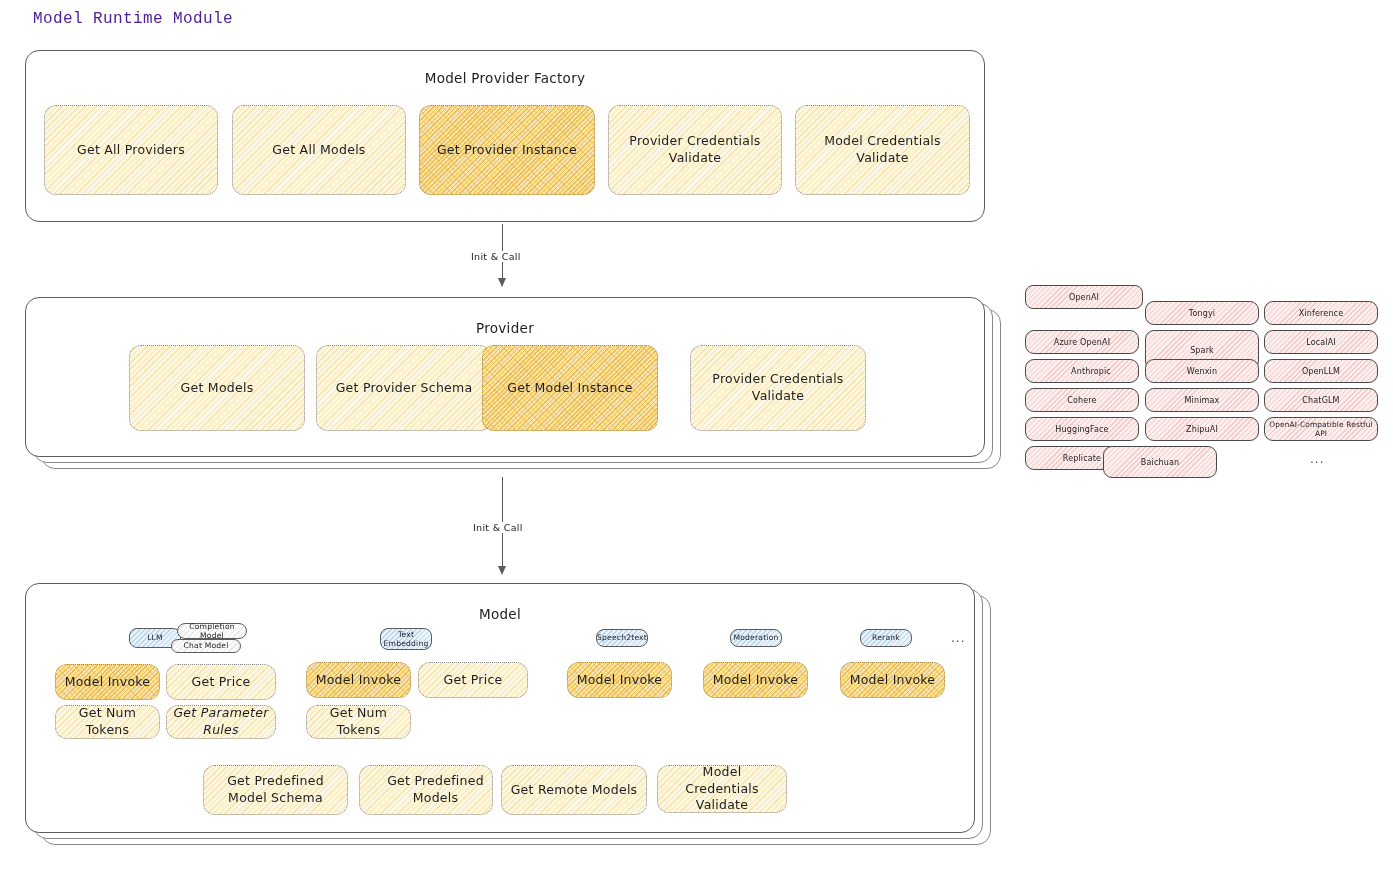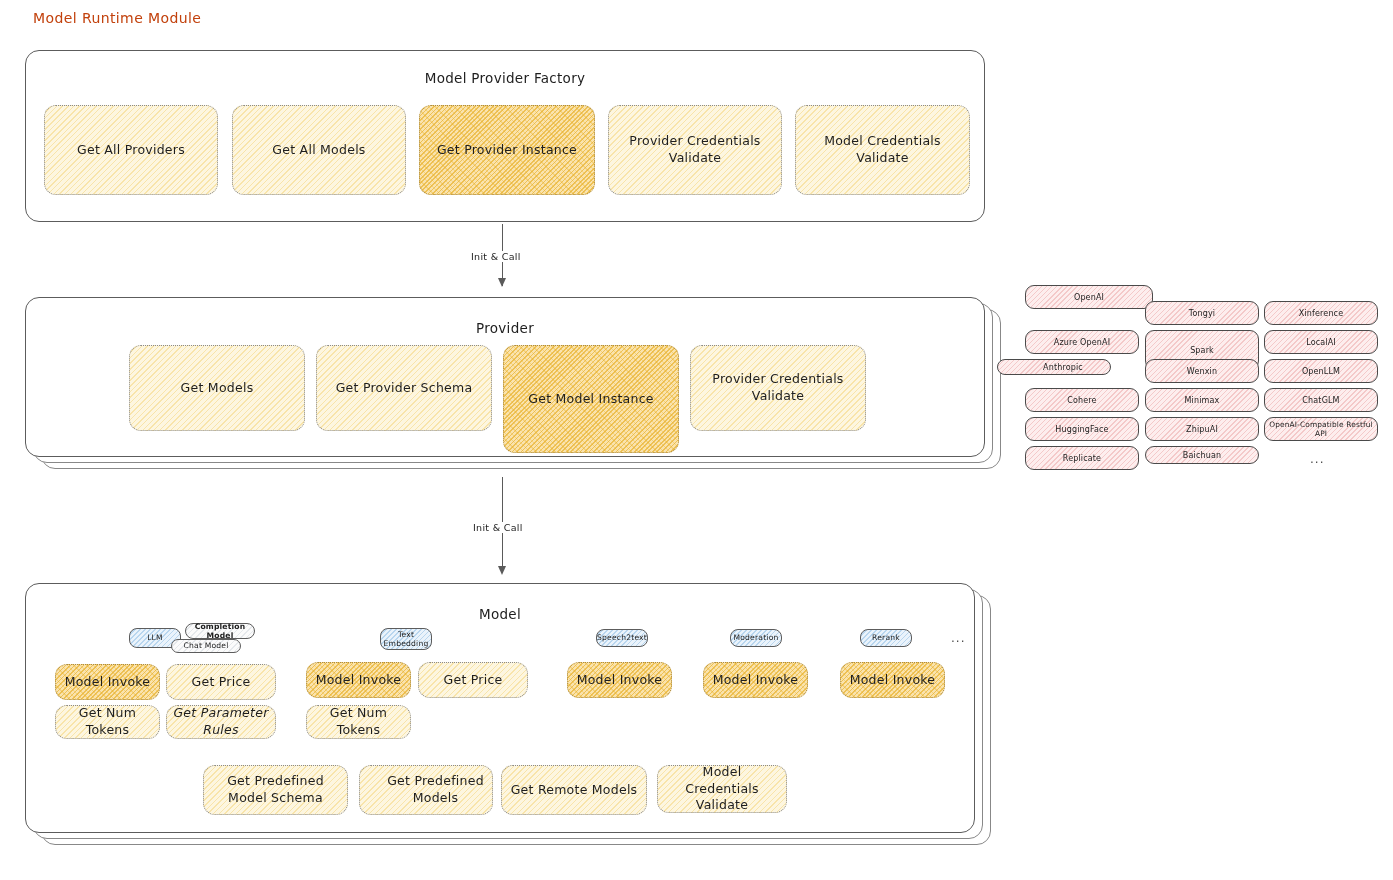--- a/index.html
+++ b/index.html
@@ -20,24 +20,25 @@
     position: absolute;
     inset: 0;
   }
 
   
   .abs { position: absolute; box-sizing: border-box; }
 
   
   .page-title {
     left: 33px; top: 10px;
-    font-size: 14px;
+    font-size: 16px;
     letter-spacing: .4px;
-    color: #c2410c;
+    color: #4c1d95;
     white-space: nowrap;
+    font-family: Liberation Mono, monospace;
   }
 
   
   .card {
     border: 1.3px solid #5c5c5c;
     border-radius: 14px;
     background: #ffffff;
   }
   .card-shadowlayer {
     border: 1.2px solid #888;
@@ -168,56 +169,56 @@
   <div class="arrow-label" style="left:468px; top:251px;">Init &amp; Call</div>
 
   <div class="abs card-shadowlayer" style="left:41px; top:309px; width:960px; height:160px;"></div>
   <div class="abs card-shadowlayer" style="left:33px; top:303px; width:960px; height:160px;"></div>
   <div class="abs card" style="left:25px; top:297px; width:960px; height:160px;">
     <div class="card-title" style="top:22px;">Provider</div>
   </div>
 
   <div class="abs mbox" style="left:129px; top:345px; width:176px; height:86px;">Get Models</div>
   <div class="abs mbox" style="left:316px; top:345px; width:176px; height:86px;">Get Provider Schema</div>
-  <div class="abs mbox hot" style="left:503px; top:345px; width:176px; height:108px;">Get Model Instance</div>
+  <div class="abs mbox hot" style="left:482px; top:345px; width:176px; height:86px;">Get Model Instance</div>
   <div class="abs mbox" style="left:690px; top:345px; width:176px; height:86px;">Provider Credentials Validate</div>
 
-  <div class="abs ptag" style="left:1025px; top:285px; width:128px; height:24px;">OpenAI</div>
+  <div class="abs ptag" style="left:1025px; top:285px; width:118px; height:24px;border-radius:8px;">OpenAI</div>
   <div class="abs ptag" style="left:1025px; top:330px; width:114px; height:24px;">Azure OpenAI</div>
-  <div class="abs ptag" style="left:997px; top:359px; width:114px; height:16px;padding-left:18px;">Anthropic</div>
+  <div class="abs ptag" style="left:1025px; top:359px; width:114px; height:24px;padding-left:18px;">Anthropic</div>
   <div class="abs ptag" style="left:1025px; top:388px; width:114px; height:24px;">Cohere</div>
   <div class="abs ptag" style="left:1025px; top:417px; width:114px; height:24px;">HuggingFace</div>
   <div class="abs ptag" style="left:1025px; top:446px; width:114px; height:24px;">Replicate</div>
 
   <div class="abs ptag" style="left:1145px; top:301px; width:114px; height:24px;">Tongyi</div>
   <div class="abs ptag" style="left:1145px; top:330px; width:114px; height:40px;">Spark</div>
   <div class="abs ptag" style="left:1145px; top:359px; width:114px; height:24px;">Wenxin</div>
   <div class="abs ptag" style="left:1145px; top:388px; width:114px; height:24px;">Minimax</div>
   <div class="abs ptag" style="left:1145px; top:417px; width:114px; height:24px;">ZhipuAI</div>
-  <div class="abs ptag" style="left:1145px; top:446px; width:114px; height:18px;">Baichuan</div>
+  <div class="abs ptag" style="left:1103px; top:446px; width:114px; height:32px;">Baichuan</div>
 
   <div class="abs ptag" style="left:1264px; top:301px; width:114px; height:24px;">Xinference</div>
   <div class="abs ptag" style="left:1264px; top:330px; width:114px; height:24px;">LocalAI</div>
   <div class="abs ptag" style="left:1264px; top:359px; width:114px; height:24px;">OpenLLM</div>
   <div class="abs ptag" style="left:1264px; top:388px; width:114px; height:24px;">ChatGLM</div>
   <div class="abs ptag" style="left:1264px; top:417px; width:114px; height:24px; font-size:7.4px;">OpenAI-Compatible Restful API</div>
   <div class="abs ellipsis" style="left:1310px; top:452px;">...</div>
 
   <div class="arrow-line" style="left:502px; top:477px; height:95px;"></div>
   <div class="arrow-head" style="left:498px; top:566px;"></div>
   <div class="arrow-label" style="left:470px; top:522px;">Init &amp; Call</div>
 
   <div class="abs card-shadowlayer" style="left:41px; top:595px; width:950px; height:250px;"></div>
   <div class="abs card-shadowlayer" style="left:33px; top:589px; width:950px; height:250px;"></div>
   <div class="abs card" style="left:25px; top:583px; width:950px; height:250px;">
     <div class="card-title" style="top:22px;">Model</div>
   </div>
 
   <div class="abs badge" style="left:129px; top:628px; width:52px; height:20px;">LLM</div>
-  <div class="abs badge plain" style="left:185px; top:623px; width:70px; height:16px;font-weight:bold;">Completion Model</div>
+  <div class="abs badge plain" style="left:177px; top:623px; width:70px; height:16px;">Completion Model</div>
   <div class="abs badge plain" style="left:171px; top:639px; width:70px; height:14px;">Chat Model</div>
 
   <div class="abs mbox hot" style="left:55px; top:664px; width:105px; height:36px;" id="llm-invoke">Model Invoke</div>
   <div class="abs mbox" style="left:166px; top:664px; width:110px; height:36px;">Get Price</div>
   <div class="abs mbox" style="left:55px; top:705px; width:105px; height:34px;">Get Num Tokens</div>
   <div class="abs mbox" style="left:166px; top:705px; width:110px; height:34px;font-style:italic;">Get Parameter Rules</div>
 
   <div class="abs badge" style="left:380px; top:628px; width:52px; height:22px;">Text Embedding</div>
 
   <div class="abs mbox hot" style="left:306px; top:662px; width:105px; height:36px;" id="te-invoke">Model Invoke</div>

